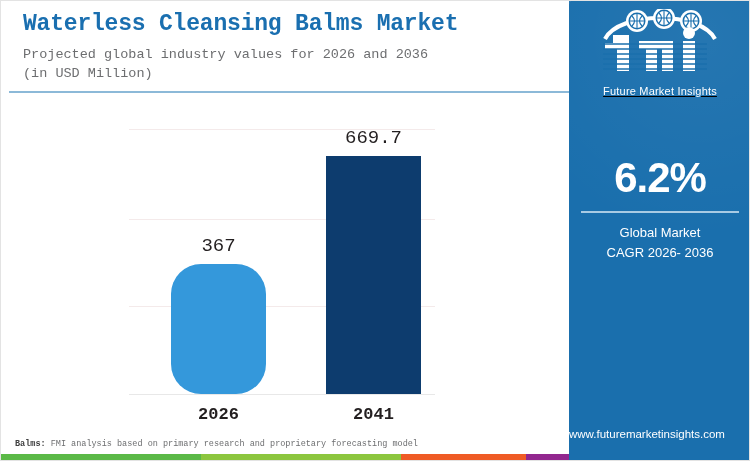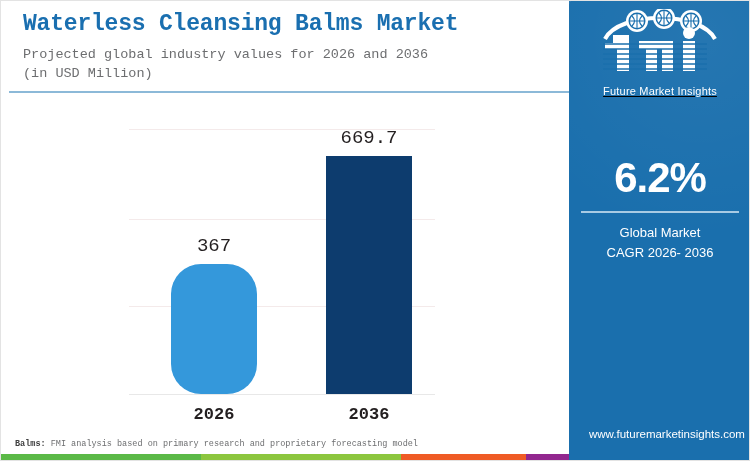--- a/index.html
+++ b/index.html
@@ -79,21 +79,22 @@
     width: 100%;
     height: 1px;
     background: #f4eaea;
   }
   .gridline.axis-base {
     background: #e8e8e8;
   }
   .bar {
     position: absolute;
     bottom: 0;
-    width: 86px;
+    width: 75px;
+    padding-left: 20px;
   }
   .bar-value {
     position: absolute;
     width: 140px;
     text-align: center;
     font-size: 19px;
     color: #231f20;
     bottom: 100%;
     left: 50%;
     margin-left: -70px;
@@ -205,21 +206,20 @@
 
   
   #site-url {
     position: absolute;
     left: 0;
     bottom: 22px;
     width: 146px;
     text-align: center;
     font-size: 11.5px;
     color: #ffffff;
-    padding-left: 20px;
   }
 </style>
 </head>
 <body>
 
 <div id="page">
 
   <div id="left-area">
 
     <div id="page-title">Waterless Cleansing Balms Market</div>
@@ -236,21 +236,21 @@
         <div class="gridline" style="top:177px;"></div>
         <div class="gridline axis-base" style="top:265px;"></div>
 
         <div class="bar" id="bar-2026" style="left:42px; height:130px; background:#3498db;border-radius:30px;">
           <div class="bar-value">367</div>
           <div class="cat-label">2026</div>
         </div>
 
         <div class="bar" id="bar-2036" style="left:197px; height:238px; background:#0d3c6e;">
           <div class="bar-value">669.7</div>
-          <div class="cat-label">2036</div>
+          <div class="cat-label">2041</div>
         </div>
       </div>
     </div>
 
     <div id="source-line">
       <span class="src-strong">Balms:</span><span> FMI analysis based on primary research and proprietary forecasting model</span>
     </div>
 
     <div id="bottom-bar">
       <span style="width:200px; background:#5bb947;"></span>

